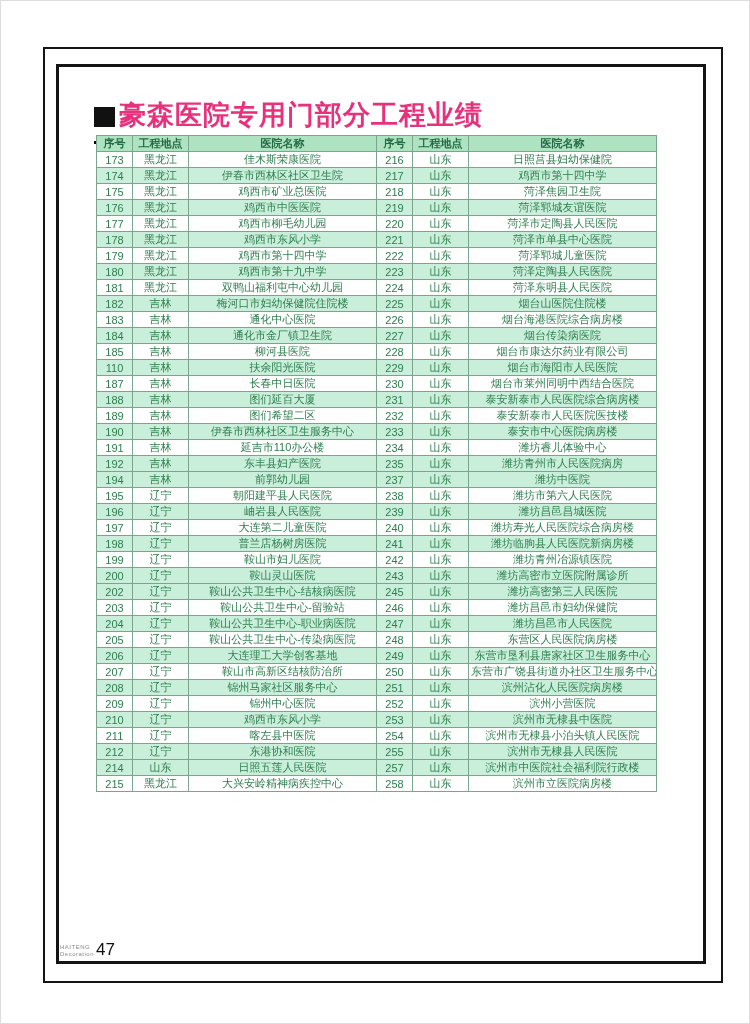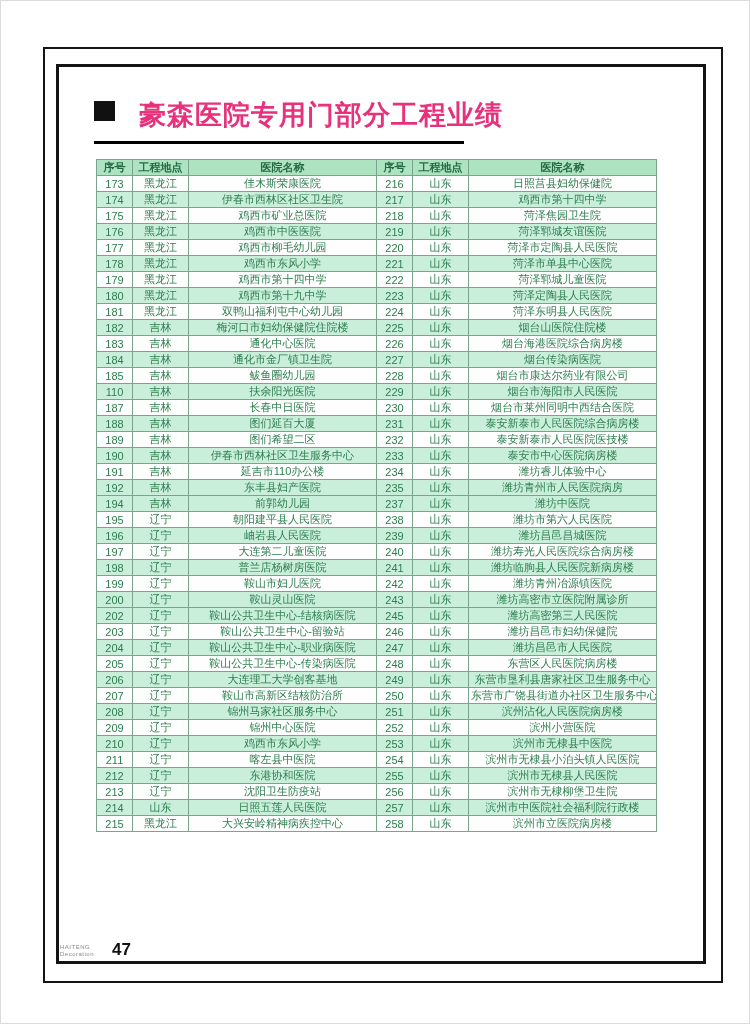--- a/index.html
+++ b/index.html
@@ -21,32 +21,32 @@
   .outer-frame{
     position:absolute;left:42px;top:46px;width:680px;height:936px;
     border:2px solid var(--frame-black);
   }
   .inner-frame{
     position:absolute;left:55px;top:63px;width:650px;height:900px;
     border:3px solid var(--frame-black);
   }
   .title-block{
     position:absolute;left:93px;top:96px;width:370px;
-    display:flex;gap:24px;
+    display:flex;align-items:center;gap:4px;
     padding-bottom:8px;border-bottom:3px solid #000;
   }
   .title-bullet{
     width:21px;height:20px;background:#111;flex:0 0 auto;margin-top:4px;
   }
   .page-title{
     font-size:27px;font-weight:bold;color:var(--title-color);
     letter-spacing:1px;white-space:nowrap;
   }
   table.projects{
-    position:absolute;left:95px;top:158px;width:560px;height:626px;
+    position:absolute;left:95px;top:134px;width:560px;height:626px;
     border-collapse:collapse;table-layout:fixed;
     font-size:11px;color:var(--text-green);
   }
   table.projects col.c-serial{width:36px;}
   table.projects col.c-loc{width:56px;}
   table.projects col.c-name{width:188px;}
   table.projects th,table.projects td{
     border:1px solid var(--border-green);
     text-align:center;vertical-align:middle;
     padding:0 2px;overflow:hidden;white-space:nowrap;
@@ -56,21 +56,21 @@
     background:var(--header-bg);font-weight:bold;color:#246b45;
   }
   table.projects tr.stripe td{background:var(--stripe-bg);}
   .footer{
     position:absolute;left:59px;top:941px;display:flex;align-items:flex-end;gap:2px;
   }
   .brand{
     font-size:6px;line-height:7px;color:#8a8a8a;letter-spacing:0.5px;
   }
   .page-number{
-    font-size:17px;font-weight:bold;color:#111;line-height:16px;margin-left:16px;
+    font-size:17px;font-weight:normal;color:#111;line-height:16px;
   }
 </style>
 </head>
 <body>
 
 <div class="page">
   <div class="outer-frame"></div>
   <div class="inner-frame"></div>
 
   <div class="title-block">
@@ -190,21 +190,21 @@
           <td>184</td>
           <td>吉林</td>
           <td>通化市金厂镇卫生院</td>
           <td>227</td>
           <td>山东</td>
           <td>烟台传染病医院</td>
         </tr>
         <tr>
           <td>185</td>
           <td>吉林</td>
-          <td>鲅鱼圈幼儿园</td>
+          <td>柳河县医院</td>
           <td>228</td>
           <td>山东</td>
           <td>烟台市康达尔药业有限公司</td>
         </tr>
         <tr class="stripe">
           <td>110</td>
           <td>吉林</td>
           <td>扶余阳光医院</td>
           <td>229</td>
           <td>山东</td>
@@ -394,28 +394,20 @@
           <td>山东</td>
           <td>滨州市无棣县小泊头镇人民医院</td>
         </tr>
         <tr class="stripe">
           <td>212</td>
           <td>辽宁</td>
           <td>东港协和医院</td>
           <td>255</td>
           <td>山东</td>
           <td>滨州市无棣县人民医院</td>
-        </tr>
-        <tr>
-          <td>213</td>
-          <td>辽宁</td>
-          <td>沈阳卫生防疫站</td>
-          <td>256</td>
-          <td>山东</td>
-          <td>滨州市无棣柳堡卫生院</td>
         </tr>
         <tr class="stripe">
           <td>214</td>
           <td>山东</td>
           <td>日照五莲人民医院</td>
           <td>257</td>
           <td>山东</td>
           <td>滨州市中医院社会福利院行政楼</td>
         </tr>
         <tr>

